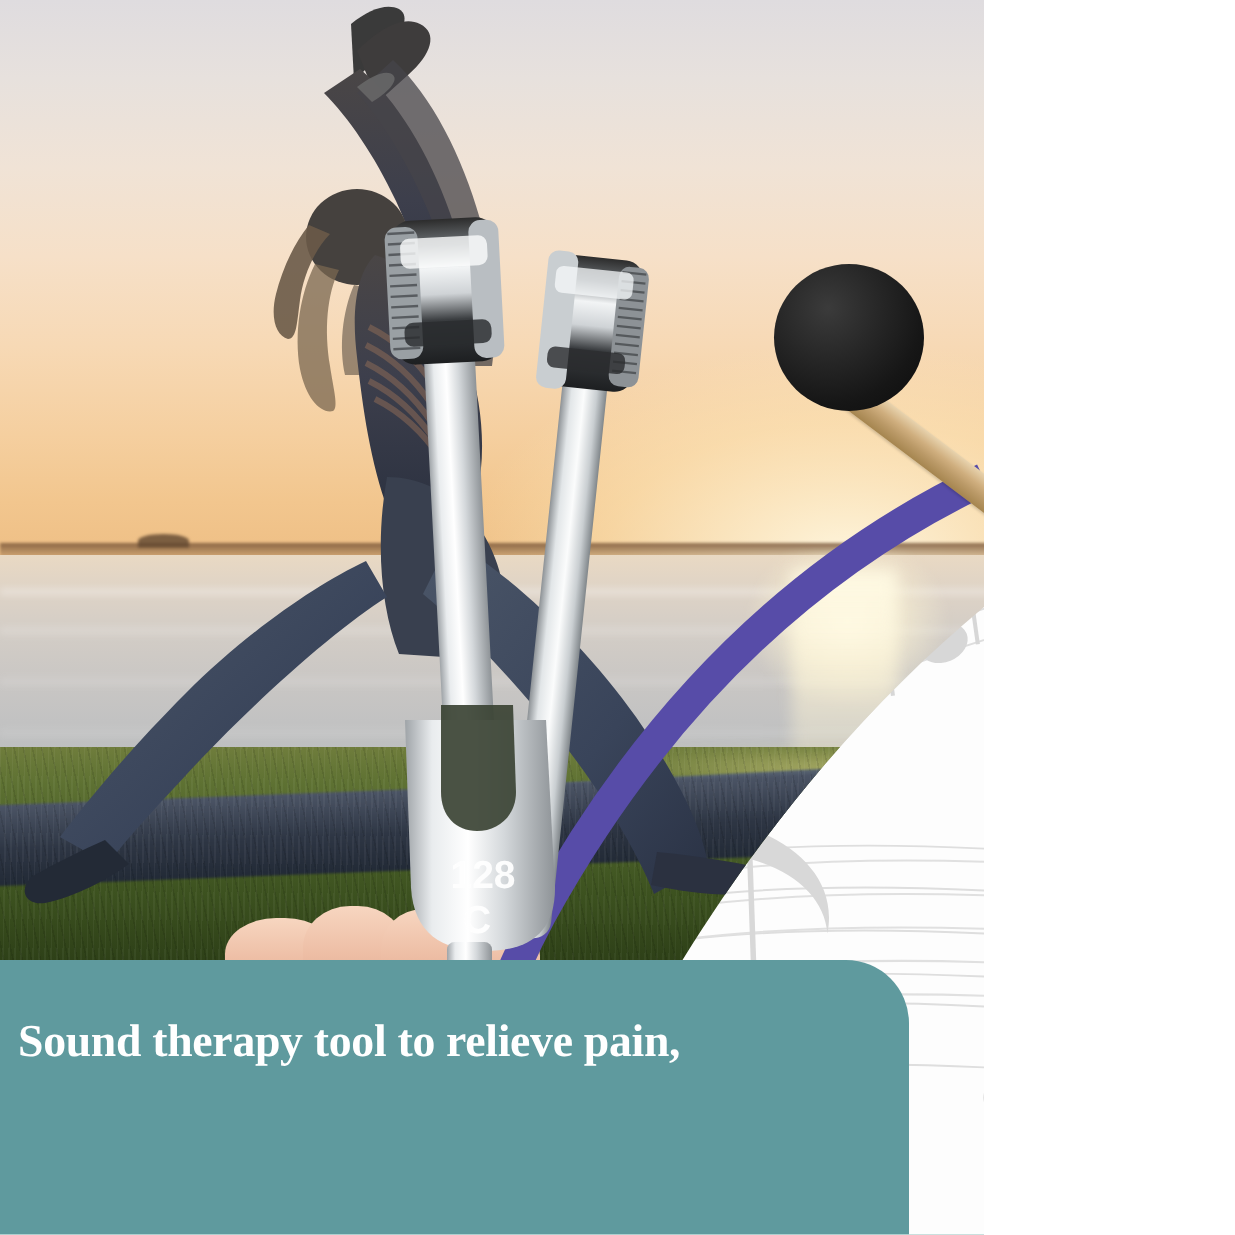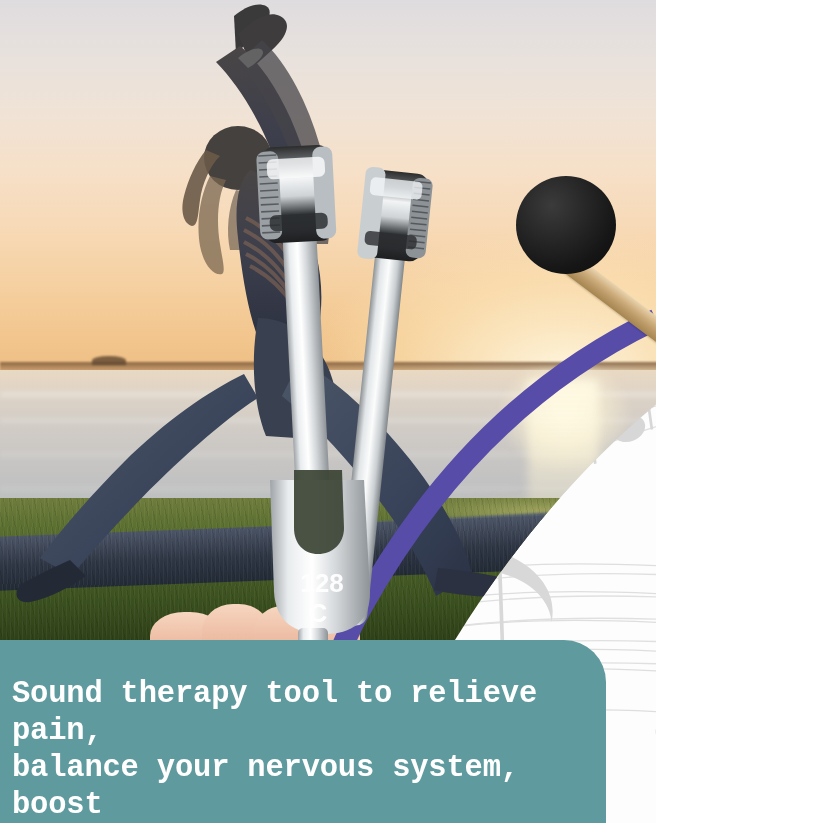--- a/index.html
+++ b/index.html
@@ -169,21 +169,21 @@
     width:630px;
     height:210px;
     background:#5f9a9e;
     border-radius:0 42px 0 0;
     box-sizing:border-box;
     padding:36px 34px 0 36px;
   }
   .caption p{
     margin:0;
     color:#ffffff;
-    font-family:Liberation Mono, monospace;
+    font-family:Liberation Serif, serif;
     font-weight:bold;
     font-size:30.5px;
     line-height:1.21;
     letter-spacing:-.2px;
   }
 </style>
 </head>
 <body>
 
 <div id="stage">
@@ -419,16 +419,15 @@
   <div class="hand-mallet">
     <div class="f" style="left:14px; top:10px;  width:88px; height:70px; transform:rotate(-14deg);"></div>
     <div class="f" style="left:6px;  top:48px;  width:96px; height:76px; transform:rotate(-10deg);"></div>
     <div class="f" style="left:62px; top:0px;   width:86px; height:108px;transform:rotate(-6deg);"></div>
     <div class="f" style="left:72px; top:70px;  width:84px; height:92px; transform:rotate(-4deg);"></div>
     <div class="f" style="left:28px; top:104px; width:78px; height:62px; transform:rotate(-8deg);"></div>
   </div>
 
   <div class="caption">
     <p>Sound therapy tool to relieve pain,</p>
-    <p>balance your nervous system, boost</p>
   </div>
 
 </div>
 
 </body></html>

